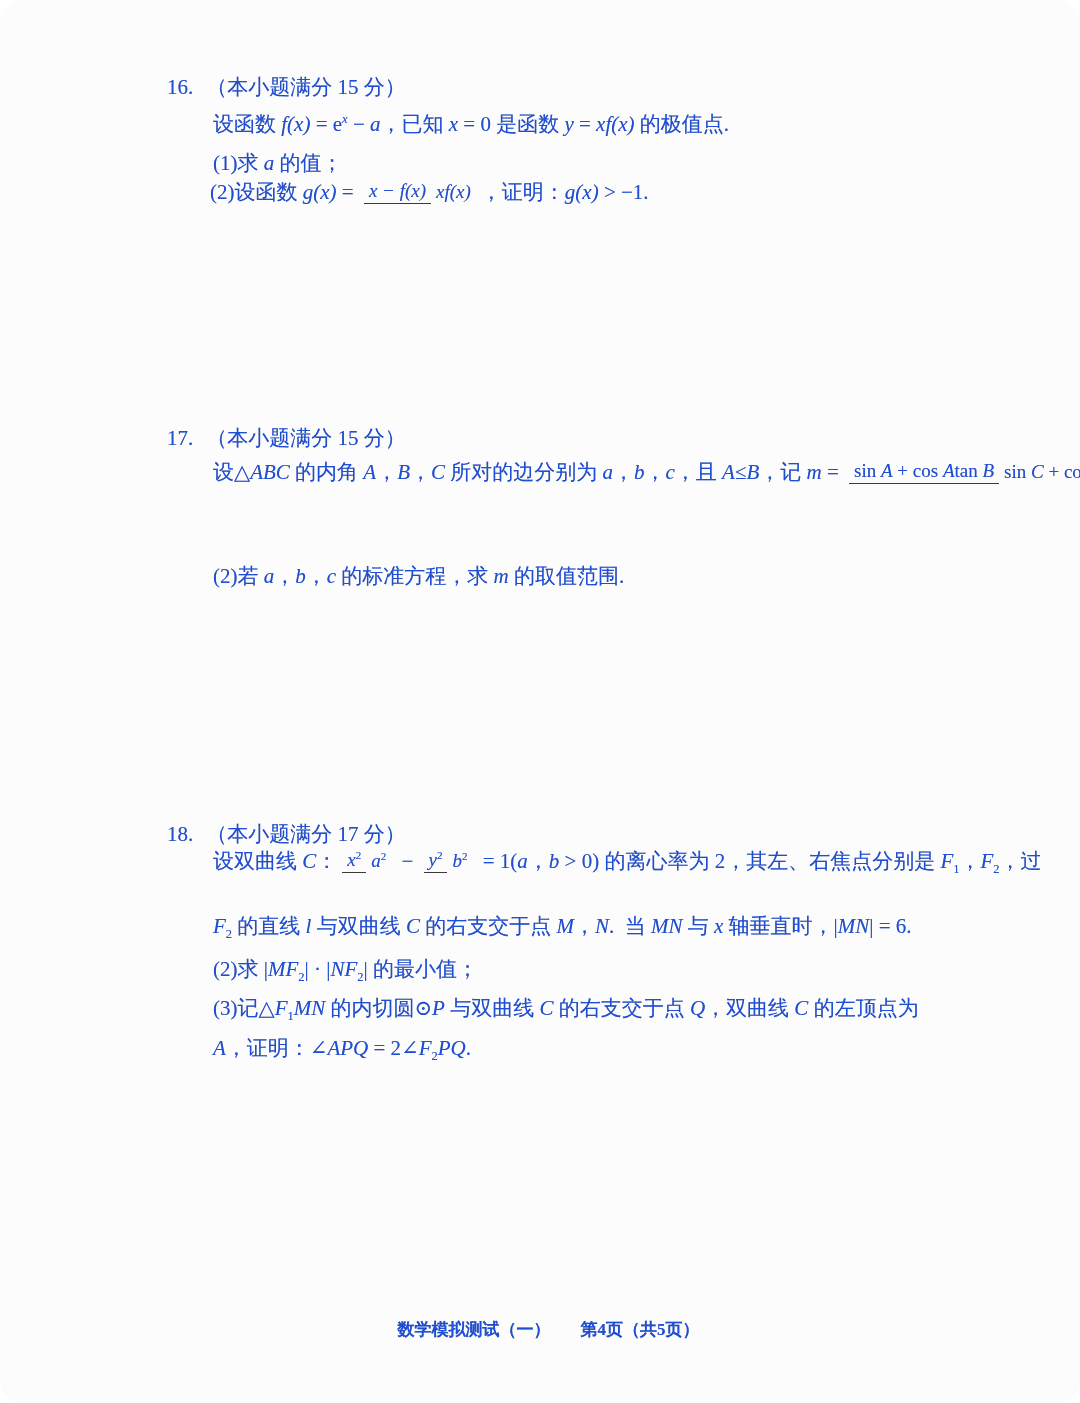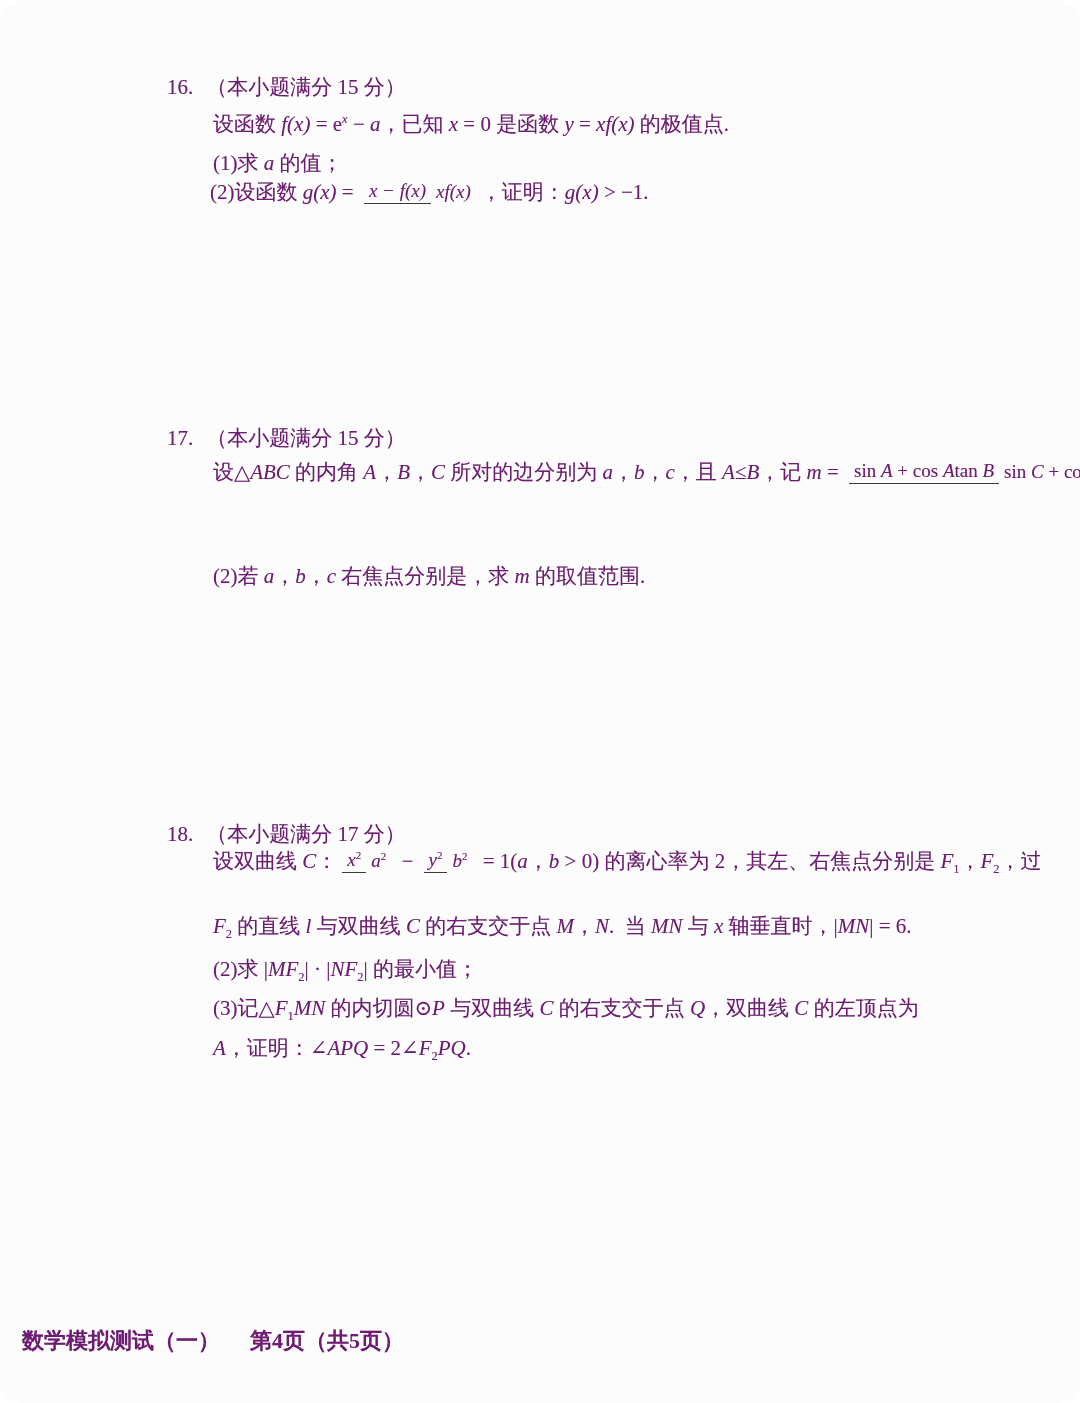--- a/index.html
+++ b/index.html
@@ -6,21 +6,21 @@
     margin: 0;
     padding: 0;
     background: #ffffff;
   }
   .page {
     position: relative;
     width: 1080px;
     height: 1403px;
     background: #fcfcfc;
     font-family: "Liberation Serif", "DejaVu Serif", serif;
-    color: #701a75;
+    color: #1d4ed8;
     overflow: hidden;
     border-radius: 22px;
   }
   .line {
     position: absolute;
     white-space: pre;
     font-size: 21px;
     line-height: 1.35;
     text-shadow: 0 0 0.6px rgba(70,70,70,0.45);
   }
@@ -82,22 +82,23 @@
   #q18-line2  { top: 884px; left: 192px; }
   #q18-item1  { top: 896px; left: 192px; }
   #q18-item2  { top: 927px; left: 192px; }
   #q18-item3a { top: 966px; left: 192px; }
   #q18-item3b { top: 1006px; left: 192px; }
 
   #page-footer {
     top: 1296px;
     left: 0;
     width: 100%;
+    text-align: center;
     font-weight: bold;
-    font-size: 22px;
+    font-size: 17px;
   }
   #page-footer .gap { margin-left: 30px; }
 </style>
 </head>
 <body>
 
 <div class="page">
 
   <div class="line" id="q16-header">
     <span class="qnum">16.</span><span>（本小题满分 15 分）</span>
@@ -118,21 +119,21 @@
   <div class="line" id="q17-header">
     <span class="qnum">17.</span><span>（本小题满分 15 分）</span>
   </div>
 
   <div class="line" id="q17-intro">
     <span>设</span><span>△</span><span class="it">ABC</span><span> 的内角 </span><span class="it">A</span><span>，</span><span class="it">B</span><span>，</span><span class="it">C</span><span> 所对的边分别为 </span><span class="it">a</span><span>，</span><span class="it">b</span><span>，</span><span class="it">c</span><span>，且 </span><span class="it">A</span><span>≤</span><span class="it">B</span><span>，记 </span><span class="it">m</span><span> = </span><span class="frac"><span class="num"><span>sin </span><span class="it">A</span><span> + cos </span><span class="it">A</span><span>tan </span><span class="it">B</span></span><span class="den"><span>sin </span><span class="it">C</span><span> + cos </span><span class="it">C</span><span>tan </span><span class="it">B</span></span></span><span>.</span>
   </div>
 
 
   <div class="line" id="q17-item2">
-    <span>(2)</span><span>若 </span><span class="it">a</span><span>，</span><span class="it">b</span><span>，</span><span class="it">c</span><span> 右焦点分别是，求 </span><span class="it">m</span><span> 的取值范围.</span>
+    <span>(2)</span><span>若 </span><span class="it">a</span><span>，</span><span class="it">b</span><span>，</span><span class="it">c</span><span> 的标准方程，求 </span><span class="it">m</span><span> 的取值范围.</span>
   </div>
 
   <div class="line" id="q18-header">
     <span class="qnum">18.</span><span>（本小题满分 17 分）</span>
   </div>
 
   <div class="line" id="q18-intro">
     <span>设双曲线 </span><span class="it">C</span><span>：</span><span class="frac"><span class="num"><span class="it">x</span><span class="fsup">2</span></span><span class="den"><span class="it">a</span><span class="fsup">2</span></span></span><span> − </span><span class="frac"><span class="num"><span class="it">y</span><span class="fsup">2</span></span><span class="den"><span class="it">b</span><span class="fsup">2</span></span></span><span> = 1(</span><span class="it">a</span><span>，</span><span class="it">b</span><span> &gt; 0)</span><span> 的离心率为 2，其左、右焦点分别是 </span><span class="it">F</span><span class="sub">1</span><span>，</span><span class="it">F</span><span class="sub">2</span><span>，过</span>
   </div>
 

